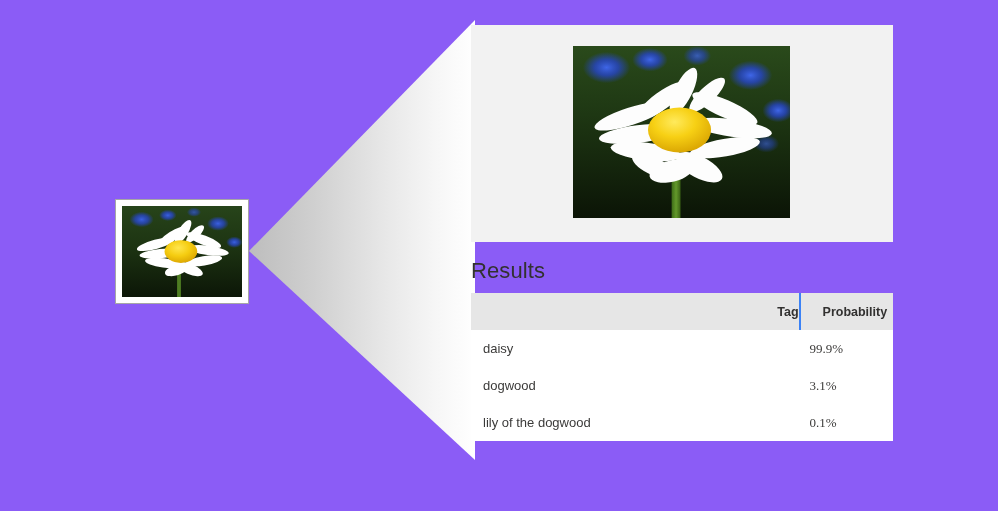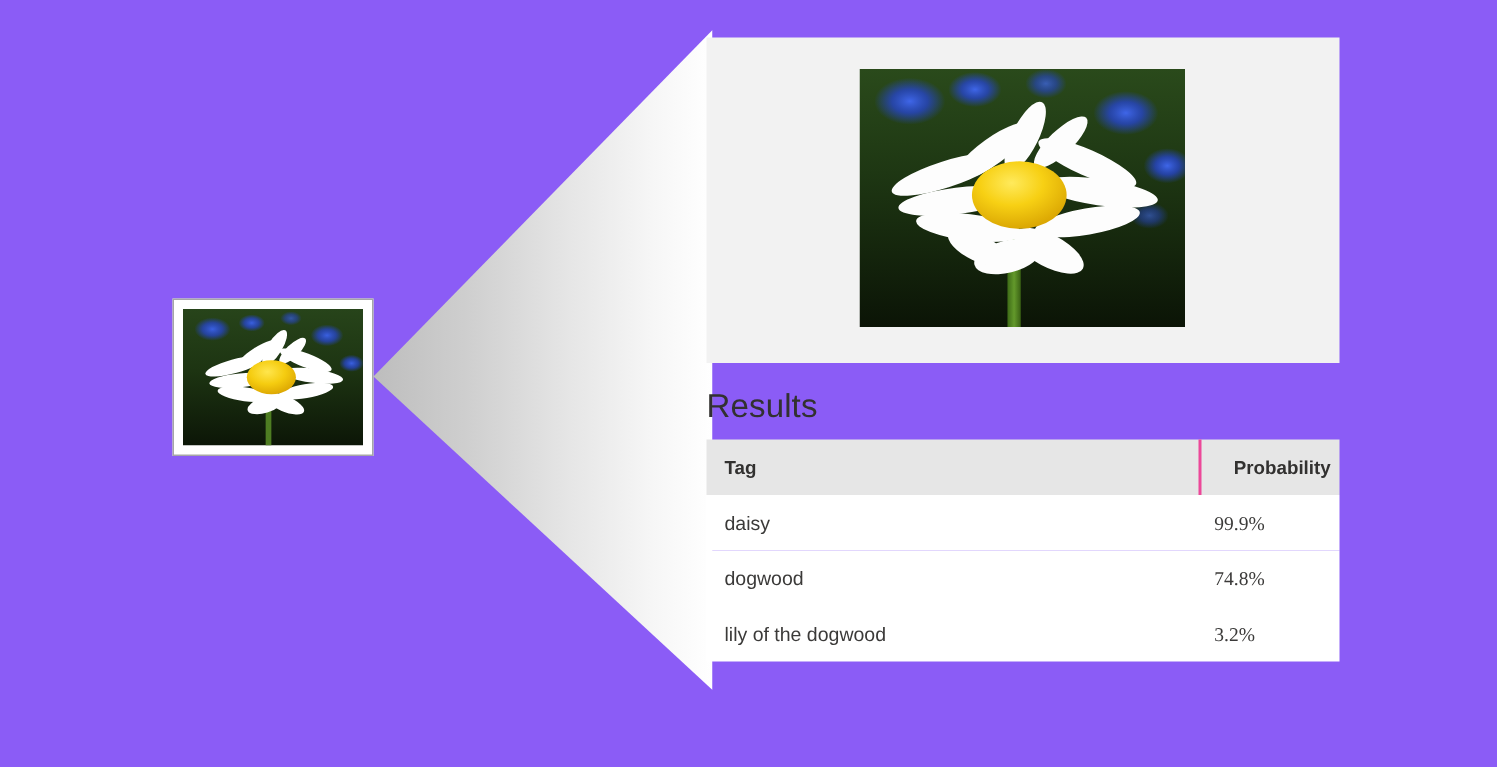--- a/index.html
+++ b/index.html
@@ -90,21 +90,21 @@
   #results-table thead tr { background: #e6e6e6; }
   #results-table thead th {
     height: 37px;
     font-size: 12.5px;
     font-weight: bold;
     color: #323130;
     text-align: left;
     vertical-align: middle;
     padding: 0 0 0 12px;
   }
-  #results-table thead th.col-tag { width: 308px; border-right: 2px solid #ec4899; }
+  #results-table thead th.col-tag { width: 308px; border-right: 2px solid #3b82f6; text-align: right; }
   #results-table thead th.col-prob { width: 83px; padding-left: 22px; }
 
   #results-table tbody td {
     height: 37px;
     font-size: 13px;
     font-weight: 400;
     color: #3b3a39;
     text-align: left;
     vertical-align: middle;
     background: #ffffff;
@@ -233,23 +233,23 @@
           <th class="col-prob">Probability</th>
         </tr>
       </thead>
       <tbody>
         <tr>
           <td class="cell-tag">daisy</td>
           <td class="cell-prob">99.9%</td>
         </tr>
         <tr>
           <td class="cell-tag">dogwood</td>
-          <td class="cell-prob">74.8%</td>
+          <td class="cell-prob">3.1%</td>
         </tr>
         <tr>
           <td class="cell-tag">lily of the dogwood</td>
-          <td class="cell-prob">3.2%</td>
+          <td class="cell-prob">0.1%</td>
         </tr>
       </tbody>
     </table>
   </div>
 
 </div>
 
 </body></html>

